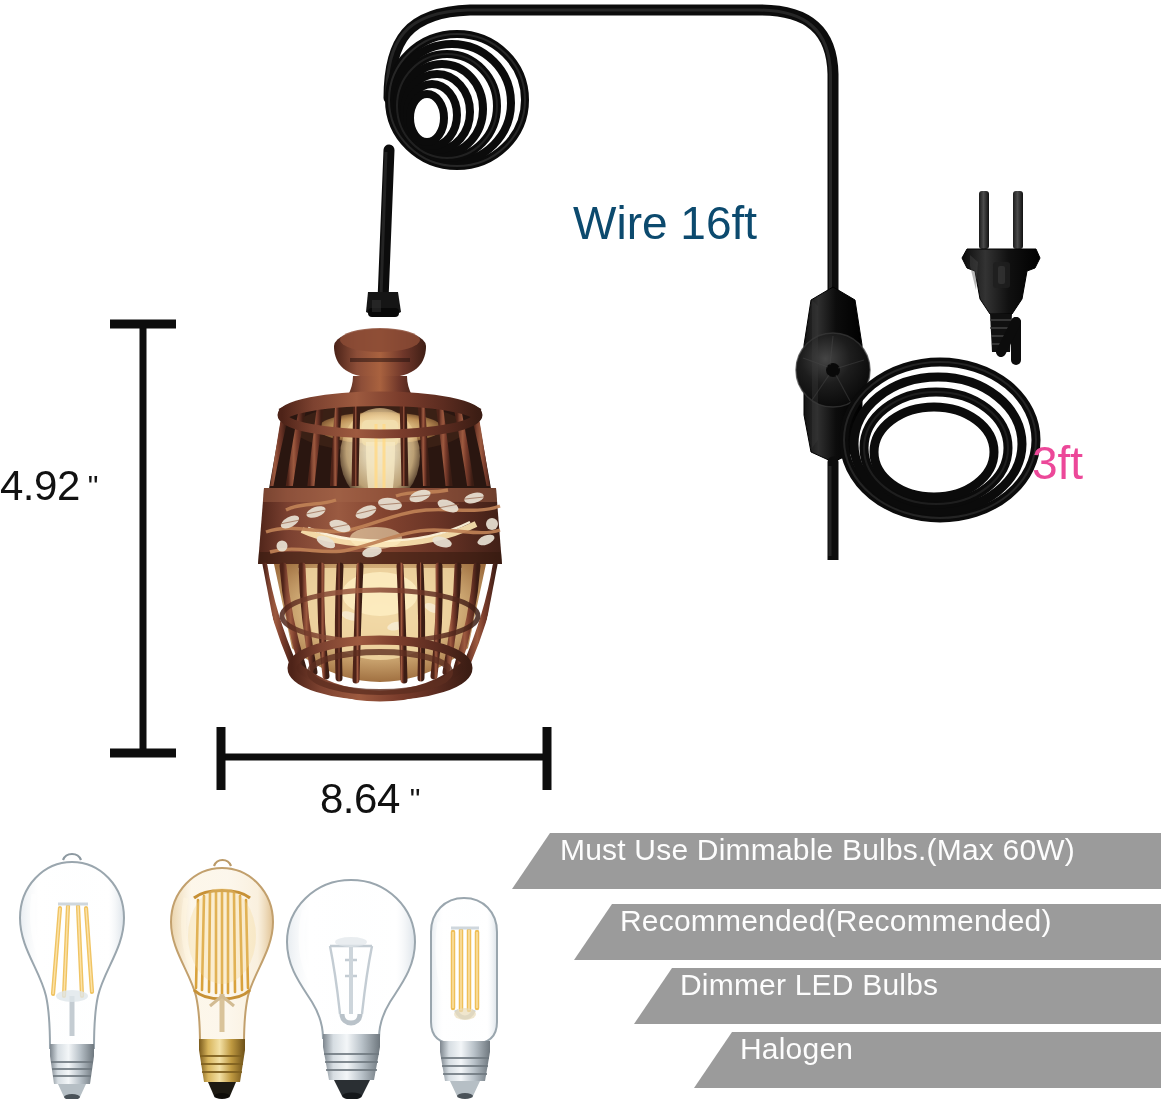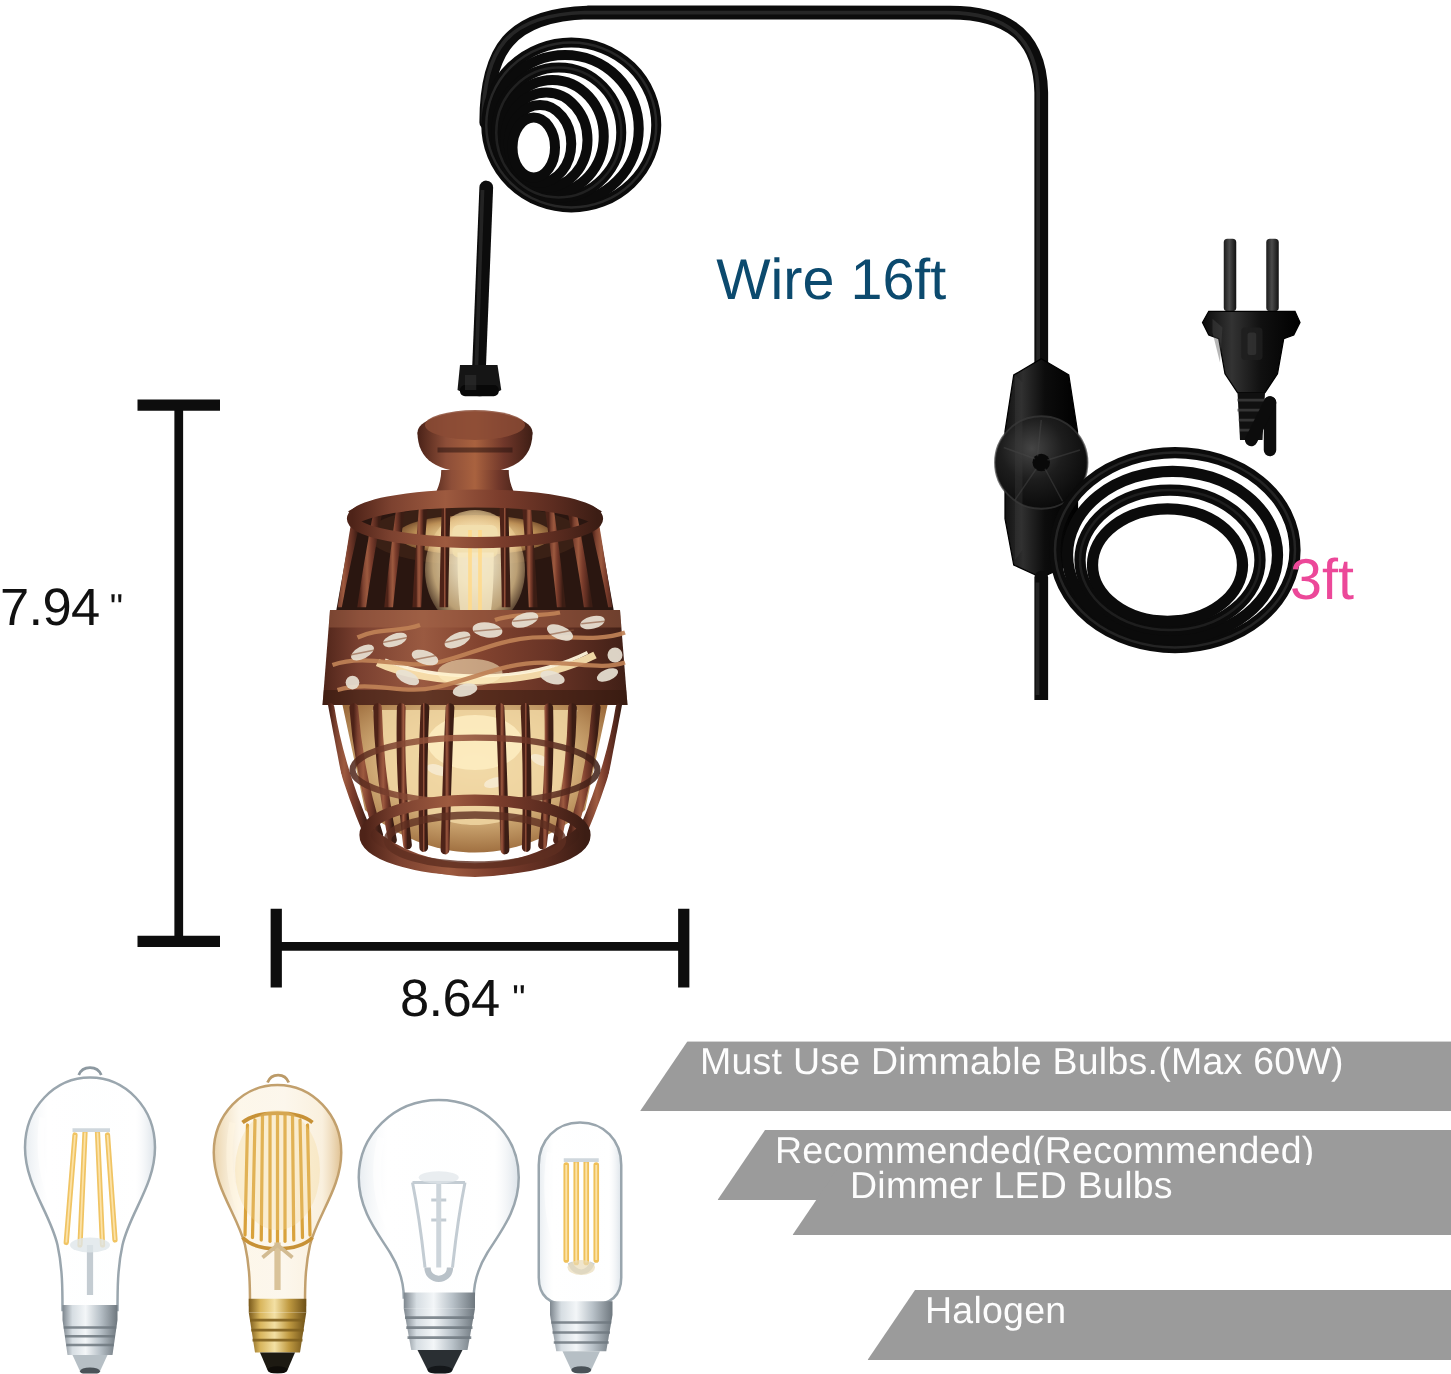--- a/index.html
+++ b/index.html
@@ -88,21 +88,21 @@
     left: 512px; top: 833px;
     clip-path: polygon(38px 0, 100% 0, 100% 100%, 0 100%);
     padding-left: 48px;
   }
   #banner-1 {
     left: 574px; top: 904px;
     clip-path: polygon(38px 0, 100% 0, 100% 100%, 0 100%);
     padding-left: 46px;
   }
   #banner-2 {
-    left: 634px; top: 932px;
+    left: 634px; top: 968px;
     clip-path: polygon(38px 0, 100% 0, 100% 100%, 0 100%);
     padding-left: 46px;
   }
   #banner-3 {
     left: 694px; top: 1032px;
     clip-path: polygon(38px 0, 100% 0, 100% 100%, 0 100%);
     padding-left: 46px;
   }
 </style>
 </head>
@@ -222,21 +222,21 @@
       <line x1="110" y1="324" x2="176" y2="324" stroke-width="9"></line>
       <line x1="110" y1="753" x2="176" y2="753" stroke-width="9"></line>
 
       <line x1="220" y1="757" x2="548" y2="757" stroke-width="7"></line>
       <line x1="221" y1="727" x2="221" y2="790" stroke-width="9"></line>
       <line x1="547" y1="727" x2="547" y2="790" stroke-width="9"></line>
     </g>
   </svg>
 
   <div class="dim-label" id="dim-height-label">
-    <span>7.94</span><span class="inch">"</span>
+    <span>4.92</span><span class="inch">"</span>
   </div>
 
   <div class="dim-label" id="dim-width-label">
     <span>8.64</span><span class="inch">"</span>
   </div>
 
   <svg class="abs" style="left:190px;top:316px;" width="380" height="445" viewBox="0 0 380 445">
     <defs>
       <linearGradient id="rustMetal" x1="0" y1="0" x2="1" y2="0">
         <stop offset="0%" stop-color="#4e2318"></stop>

